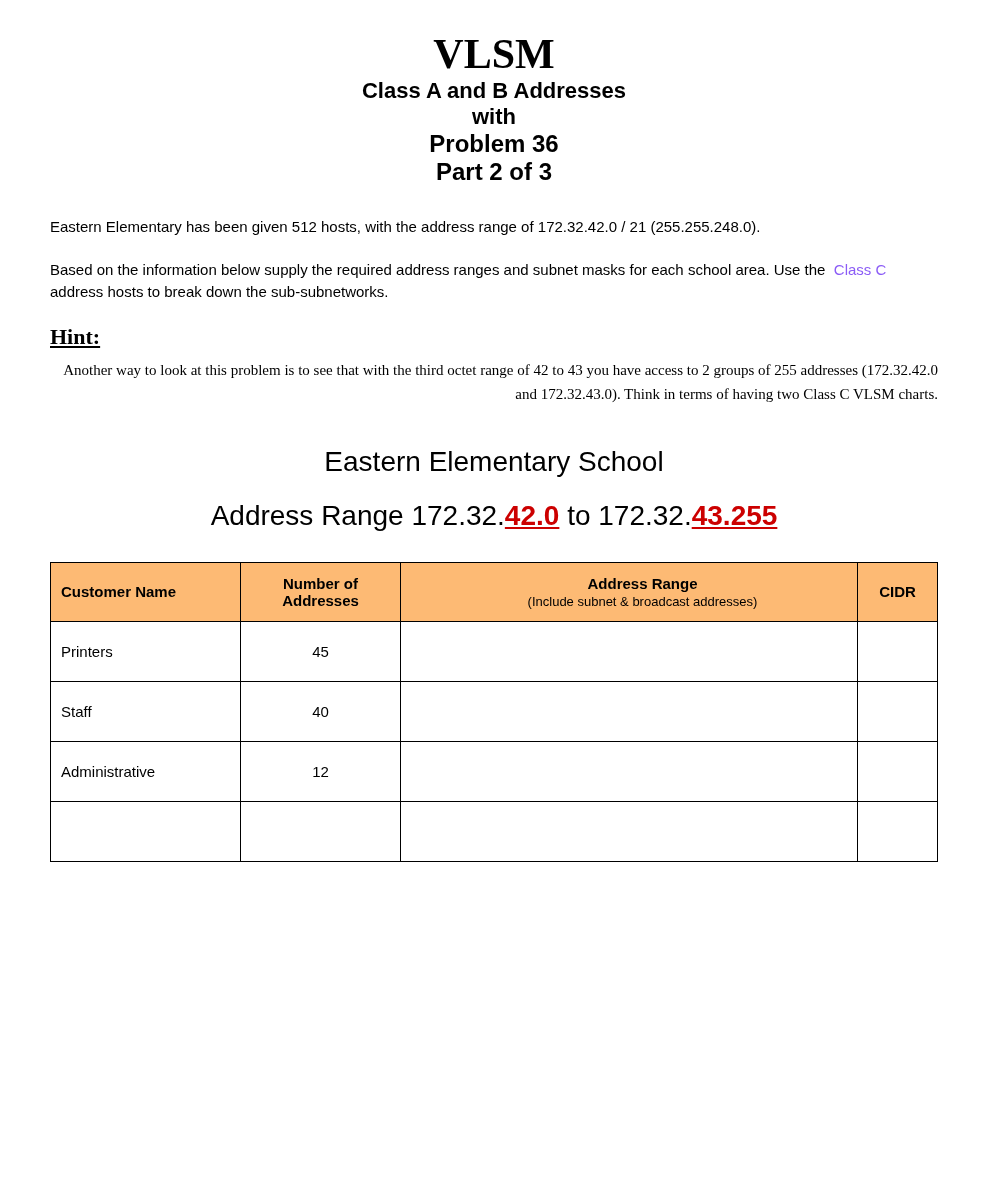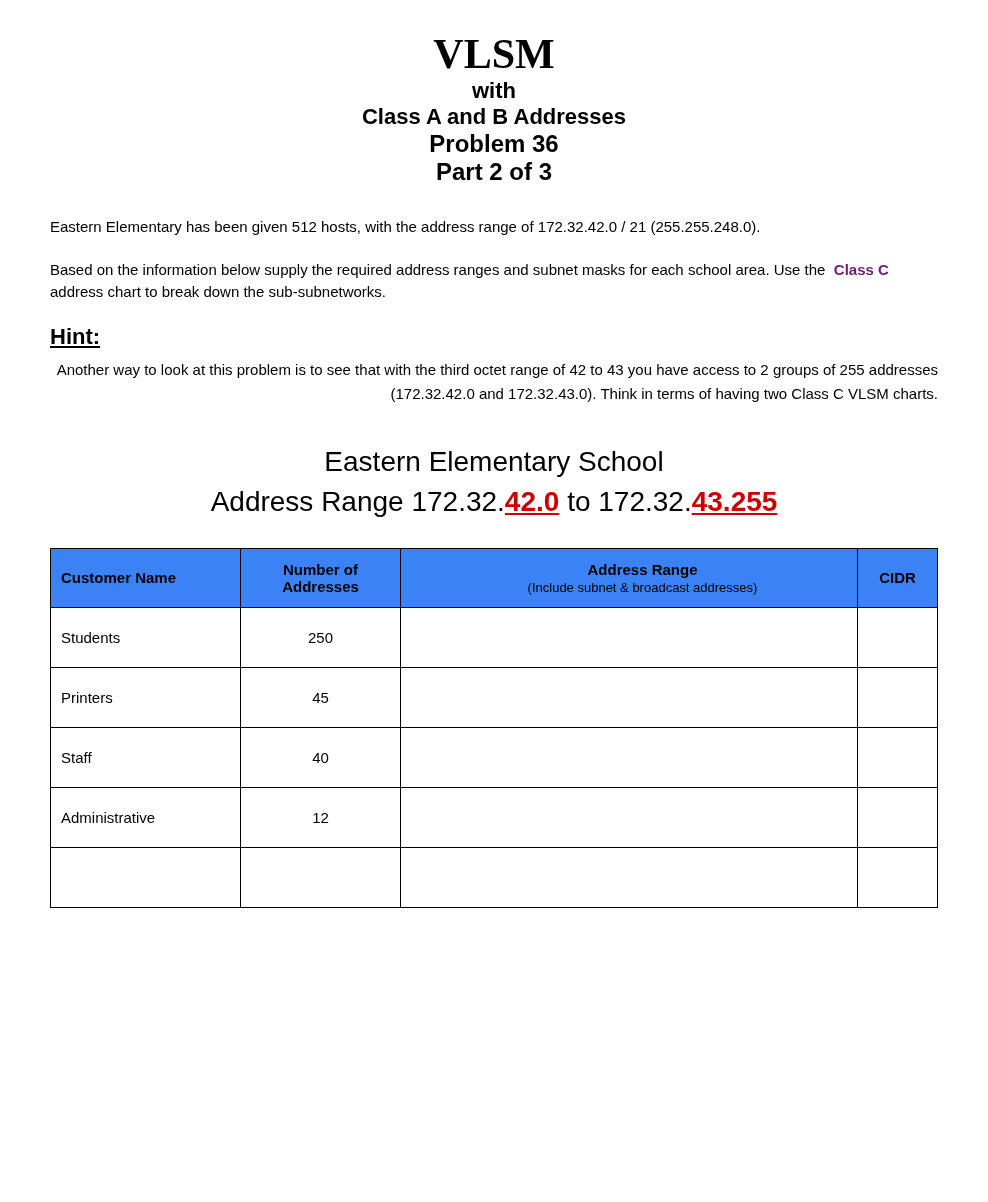--- a/index.html
+++ b/index.html
@@ -45,26 +45,27 @@
       font-size: 15px;
     }
 
     .instruction-text {
       margin-bottom: 20px;
       line-height: 1.5;
       font-size: 15px;
     }
 
     .red-text {
-      color: #701a75;
-      font-weight: bold;
+      color: #8b5cf6;
+      font-weight: normal;
     }
 
     .hint-section {
       margin-bottom: 20px;
+      font-family: Liberation Serif, serif;
     }
 
     .hint-title {
       font-size: 22px;
       font-weight: 900;
       text-decoration: underline;
       margin-bottom: 8px;
     }
 
     .hint-text {
@@ -75,21 +76,21 @@
 
     .school-section {
       text-align: center;
       margin: 40px 0 30px 0;
     }
 
     .school-name {
       font-size: 28px;
       font-weight: 400;
       font-family: Arial, sans-serif;
-      margin-bottom: 8px;
+      margin-bottom: 22px;
     }
 
     .address-range-line {
       font-size: 28px;
       font-weight: 400;
     }
 
     .address-range-line .red-underline {
       color: #cc0000;
       text-decoration: underline;
@@ -105,21 +106,21 @@
     th, td {
       border: 1.5px solid #000000;
       padding: 12px 10px;
       vertical-align: middle;
     }
 
     thead th {
       text-align: center;
       font-weight: bold;
       font-size: 15px;
-      background: #3b82f6;
+      background: #fdba74;
     }
 
     thead th .sub-header {
       font-weight: normal;
       font-size: 13px;
     }
 
     .col-customer {
       width: 190px;
       text-align: left;
@@ -154,32 +155,32 @@
 
     tbody tr:last-child td {
       height: 60px;
     }
   </style>
 </head>
 <body>
 
 <div class="header">
   <h1>VLSM</h1>
+  <h2>Class A and B Addresses</h2>
   <h2>with</h2>
-  <h2>Class A and B Addresses</h2>
   <h3>Problem 36</h3>
   <h3>Part 2 of 3</h3>
 </div>
 
 <p class="intro-text">Eastern Elementary has been given 512 hosts, with the address range of 172.32.42.0 / 21 (255.255.248.0).</p>
 
 <p class="instruction-text">
   <span>Based on the information below supply the required address ranges and subnet masks for each school area.  Use the</span>
   &nbsp;<span class="red-text">Class C</span>
-  <span>address chart to break down the sub-subnetworks.</span>
+  <span>address hosts to break down the sub-subnetworks.</span>
 </p>
 
 <div class="hint-section">
   <div class="hint-title">Hint:</div>
   <p class="hint-text">Another way to look at this problem is to see that with the third octet range of 42 to 43 you have access to 2 groups of 255 addresses (172.32.42.0 and 172.32.43.0).  Think in terms of having two Class C  VLSM charts.</p>
 </div>
 
 <div class="school-section">
   <div class="school-name">Eastern Elementary School</div>
   <div class="address-range-line">
@@ -197,26 +198,20 @@
         <span>Number of Addresses</span>
       </th>
       <th class="col-address">
         <span>Address Range</span><br>
         <span class="sub-header">(Include subnet &amp; broadcast addresses)</span>
       </th>
       <th class="col-cidr">CIDR</th>
     </tr>
   </thead>
   <tbody id="table-body">
-  <tr>
-        <td class="col-customer">Students</td>
-        <td class="col-number">250</td>
-        <td class="col-address"></td>
-        <td class="col-cidr"></td>
-      </tr>
       <tr>
         <td class="col-customer">Printers</td>
         <td class="col-number">45</td>
         <td class="col-address"></td>
         <td class="col-cidr"></td>
       </tr>
       <tr>
         <td class="col-customer">Staff</td>
         <td class="col-number">40</td>
         <td class="col-address"></td>

